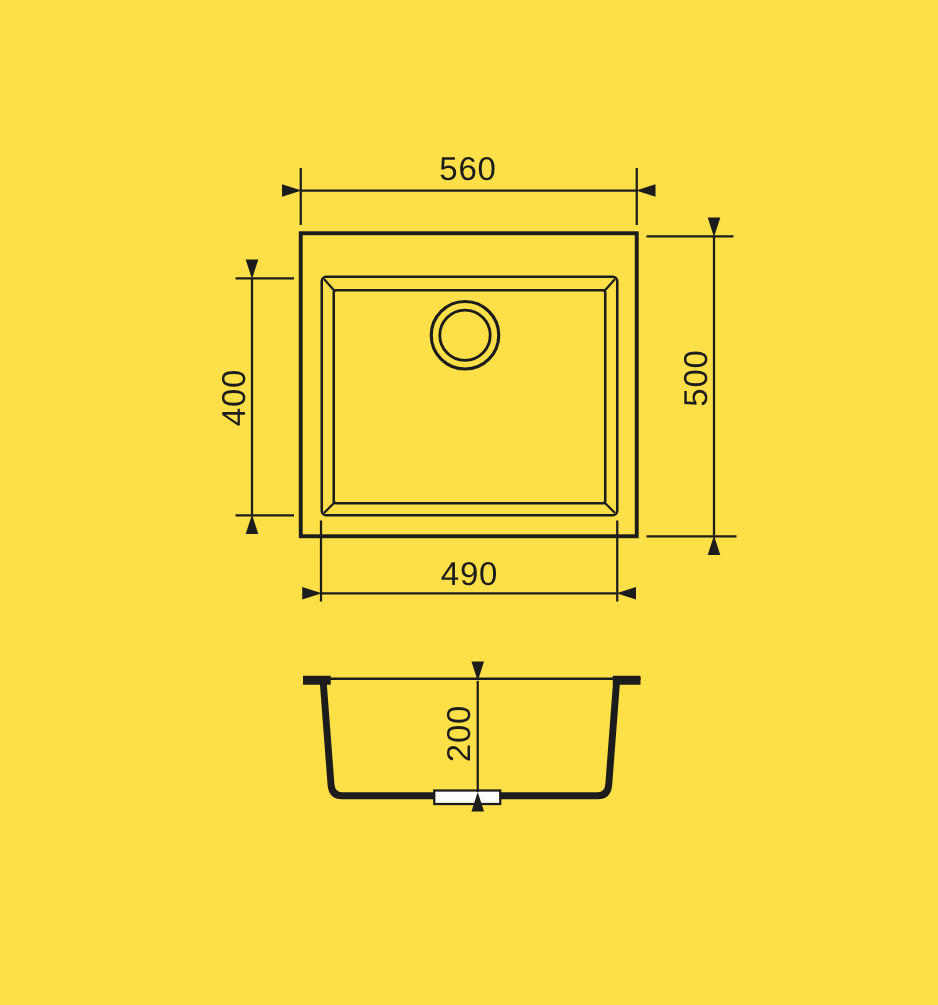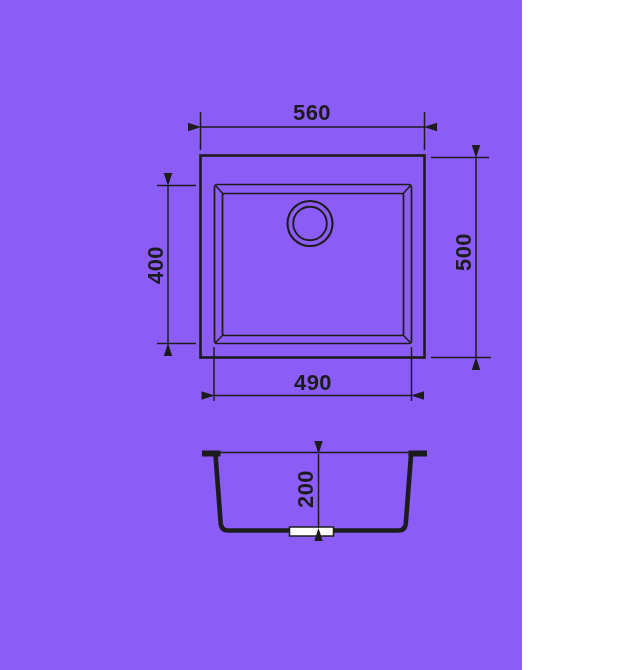--- a/index.html
+++ b/index.html
@@ -3,25 +3,24 @@
 <meta charset="utf-8">
 <style>
   html, body {
     margin: 0;
     padding: 0;
     background: #ffffff;
     font-family: "Liberation Sans", sans-serif;
   }
   #canvas {
     position: relative;
-    width: 522px;
+    width: 625px;
     height: 670px;
-    background: #8b5cf6;
+    background: #fde047;
     overflow: hidden;
-    font-weight: bold;
   }
   svg { display: block; }
   text {
     font-family: "Liberation Sans", sans-serif;
     font-size: 22px;
     letter-spacing: 0.5px;
     fill: #1c1c1c;
   }
   .thin   { stroke: #1c1c1c; stroke-width: 1.5; fill: none; }
   .medium { stroke: #1c1c1c; stroke-width: 1.7; fill: none; }

